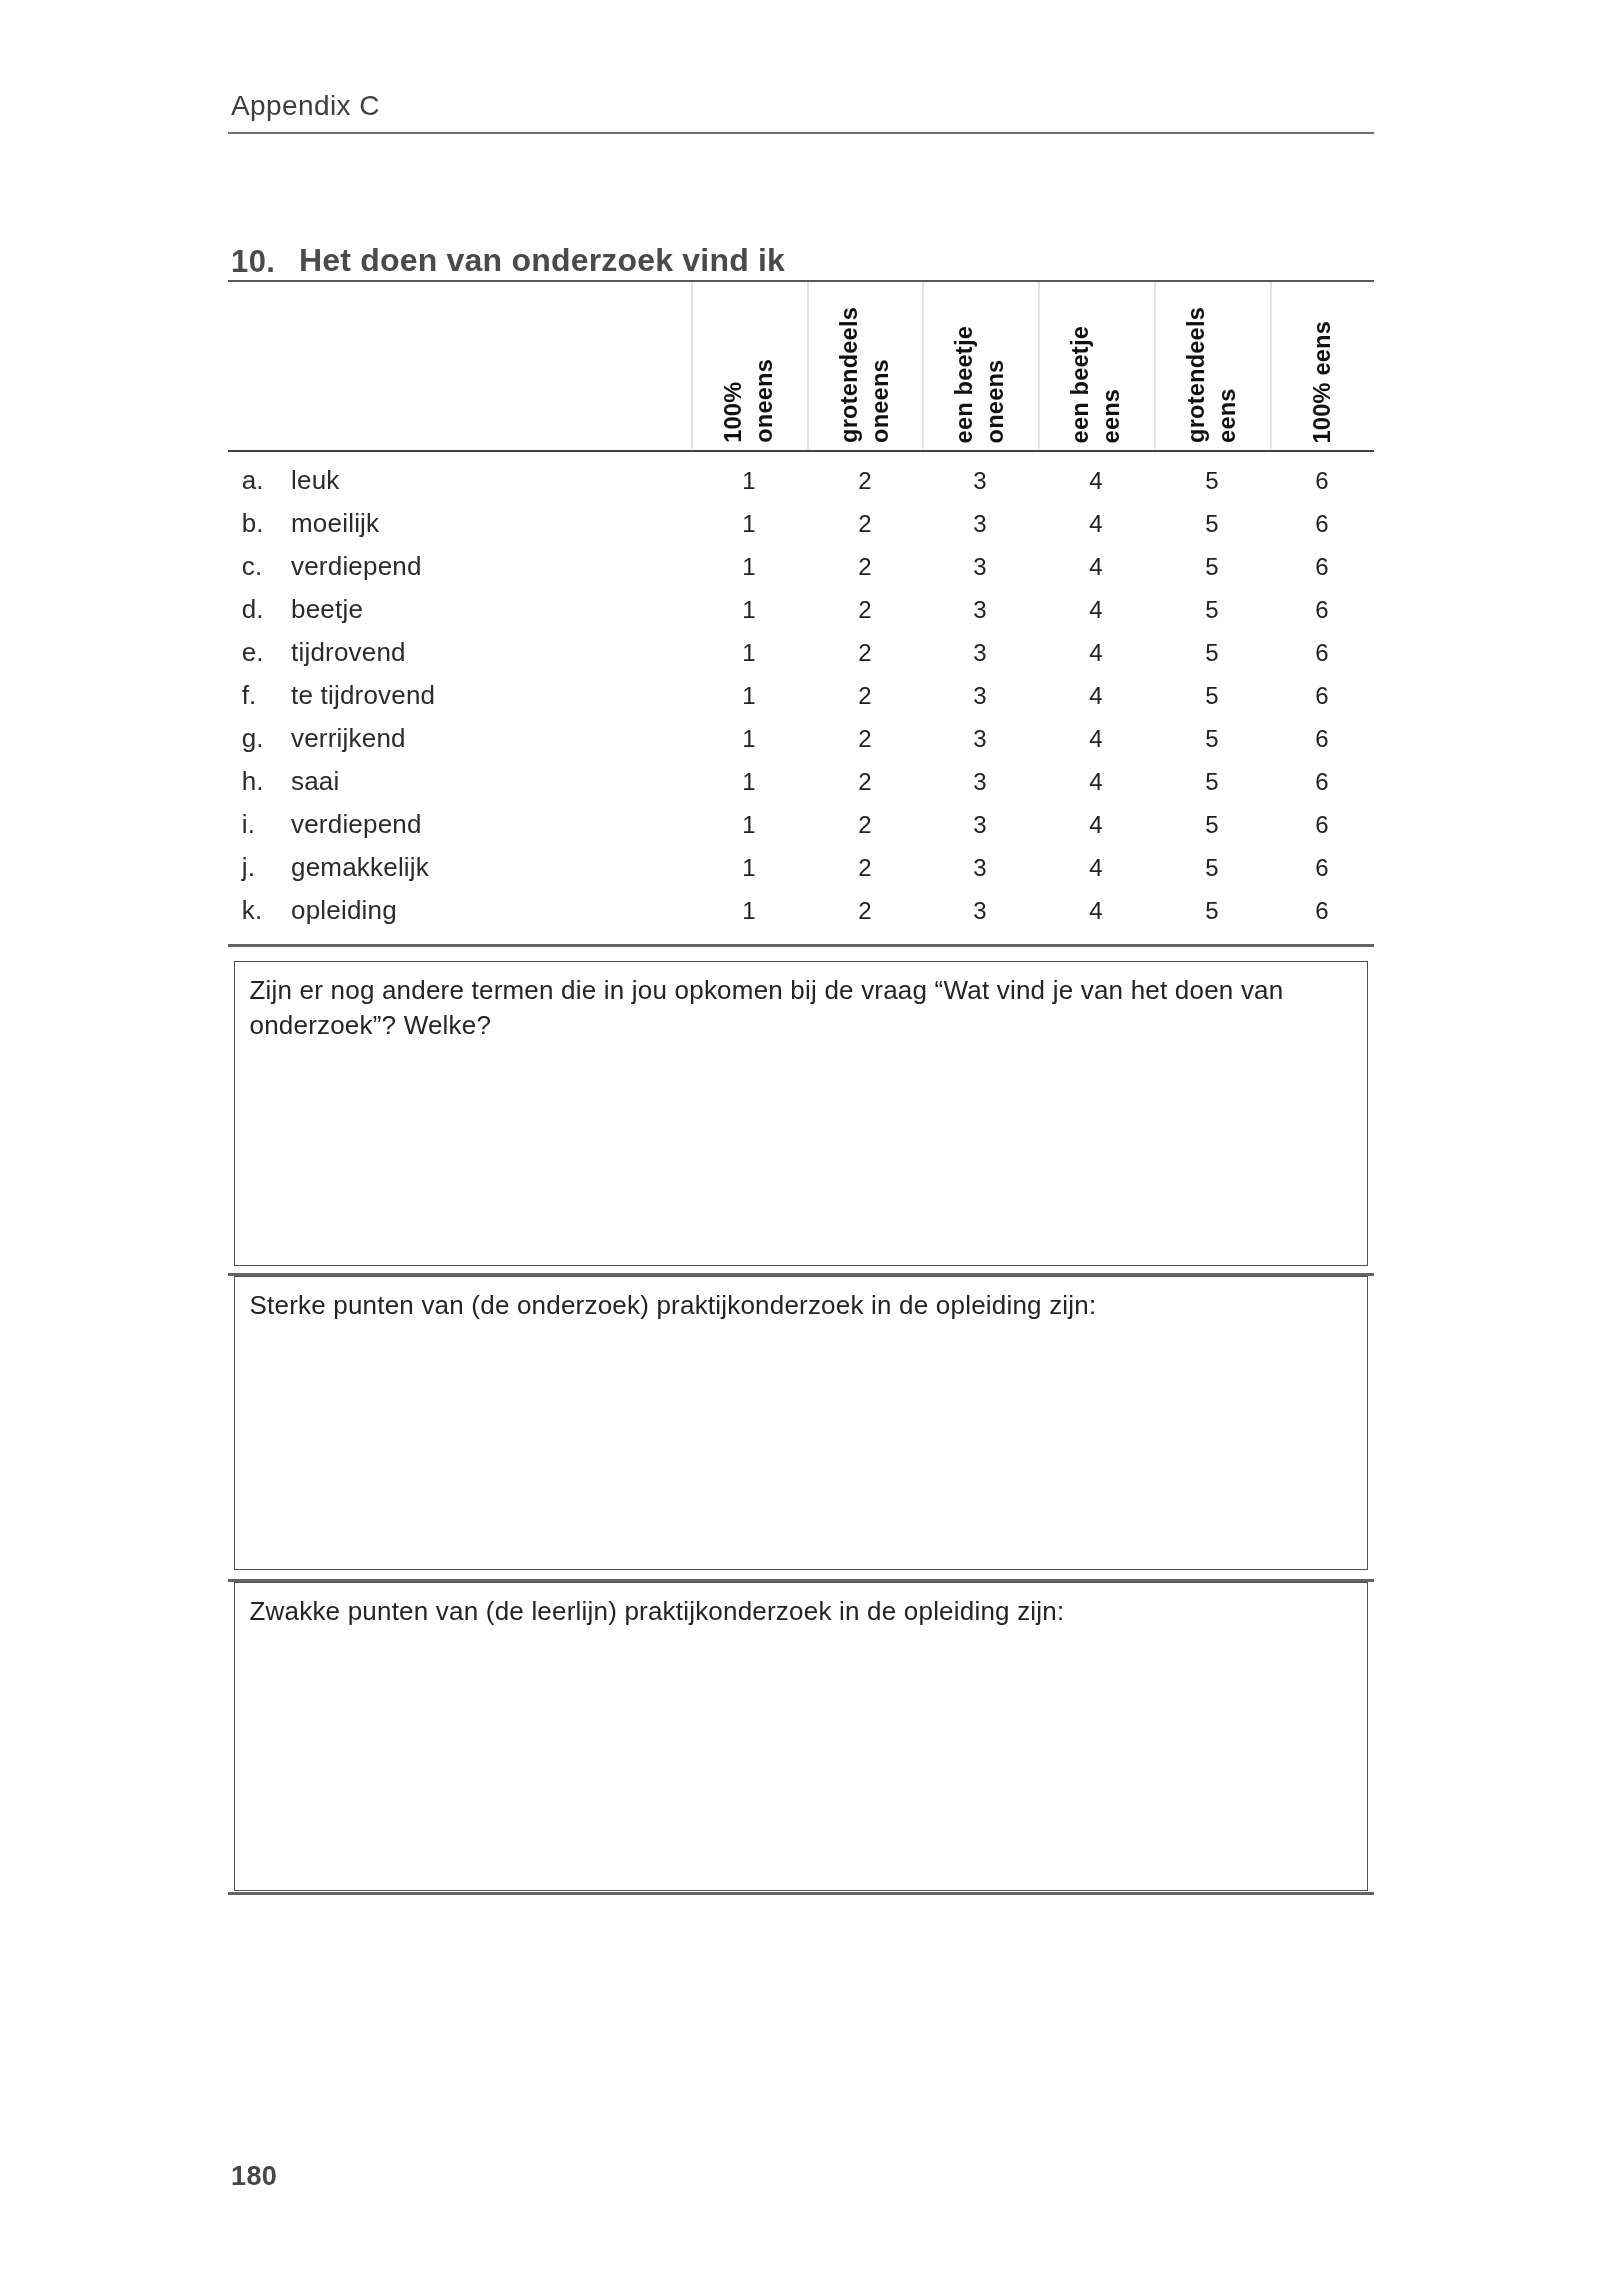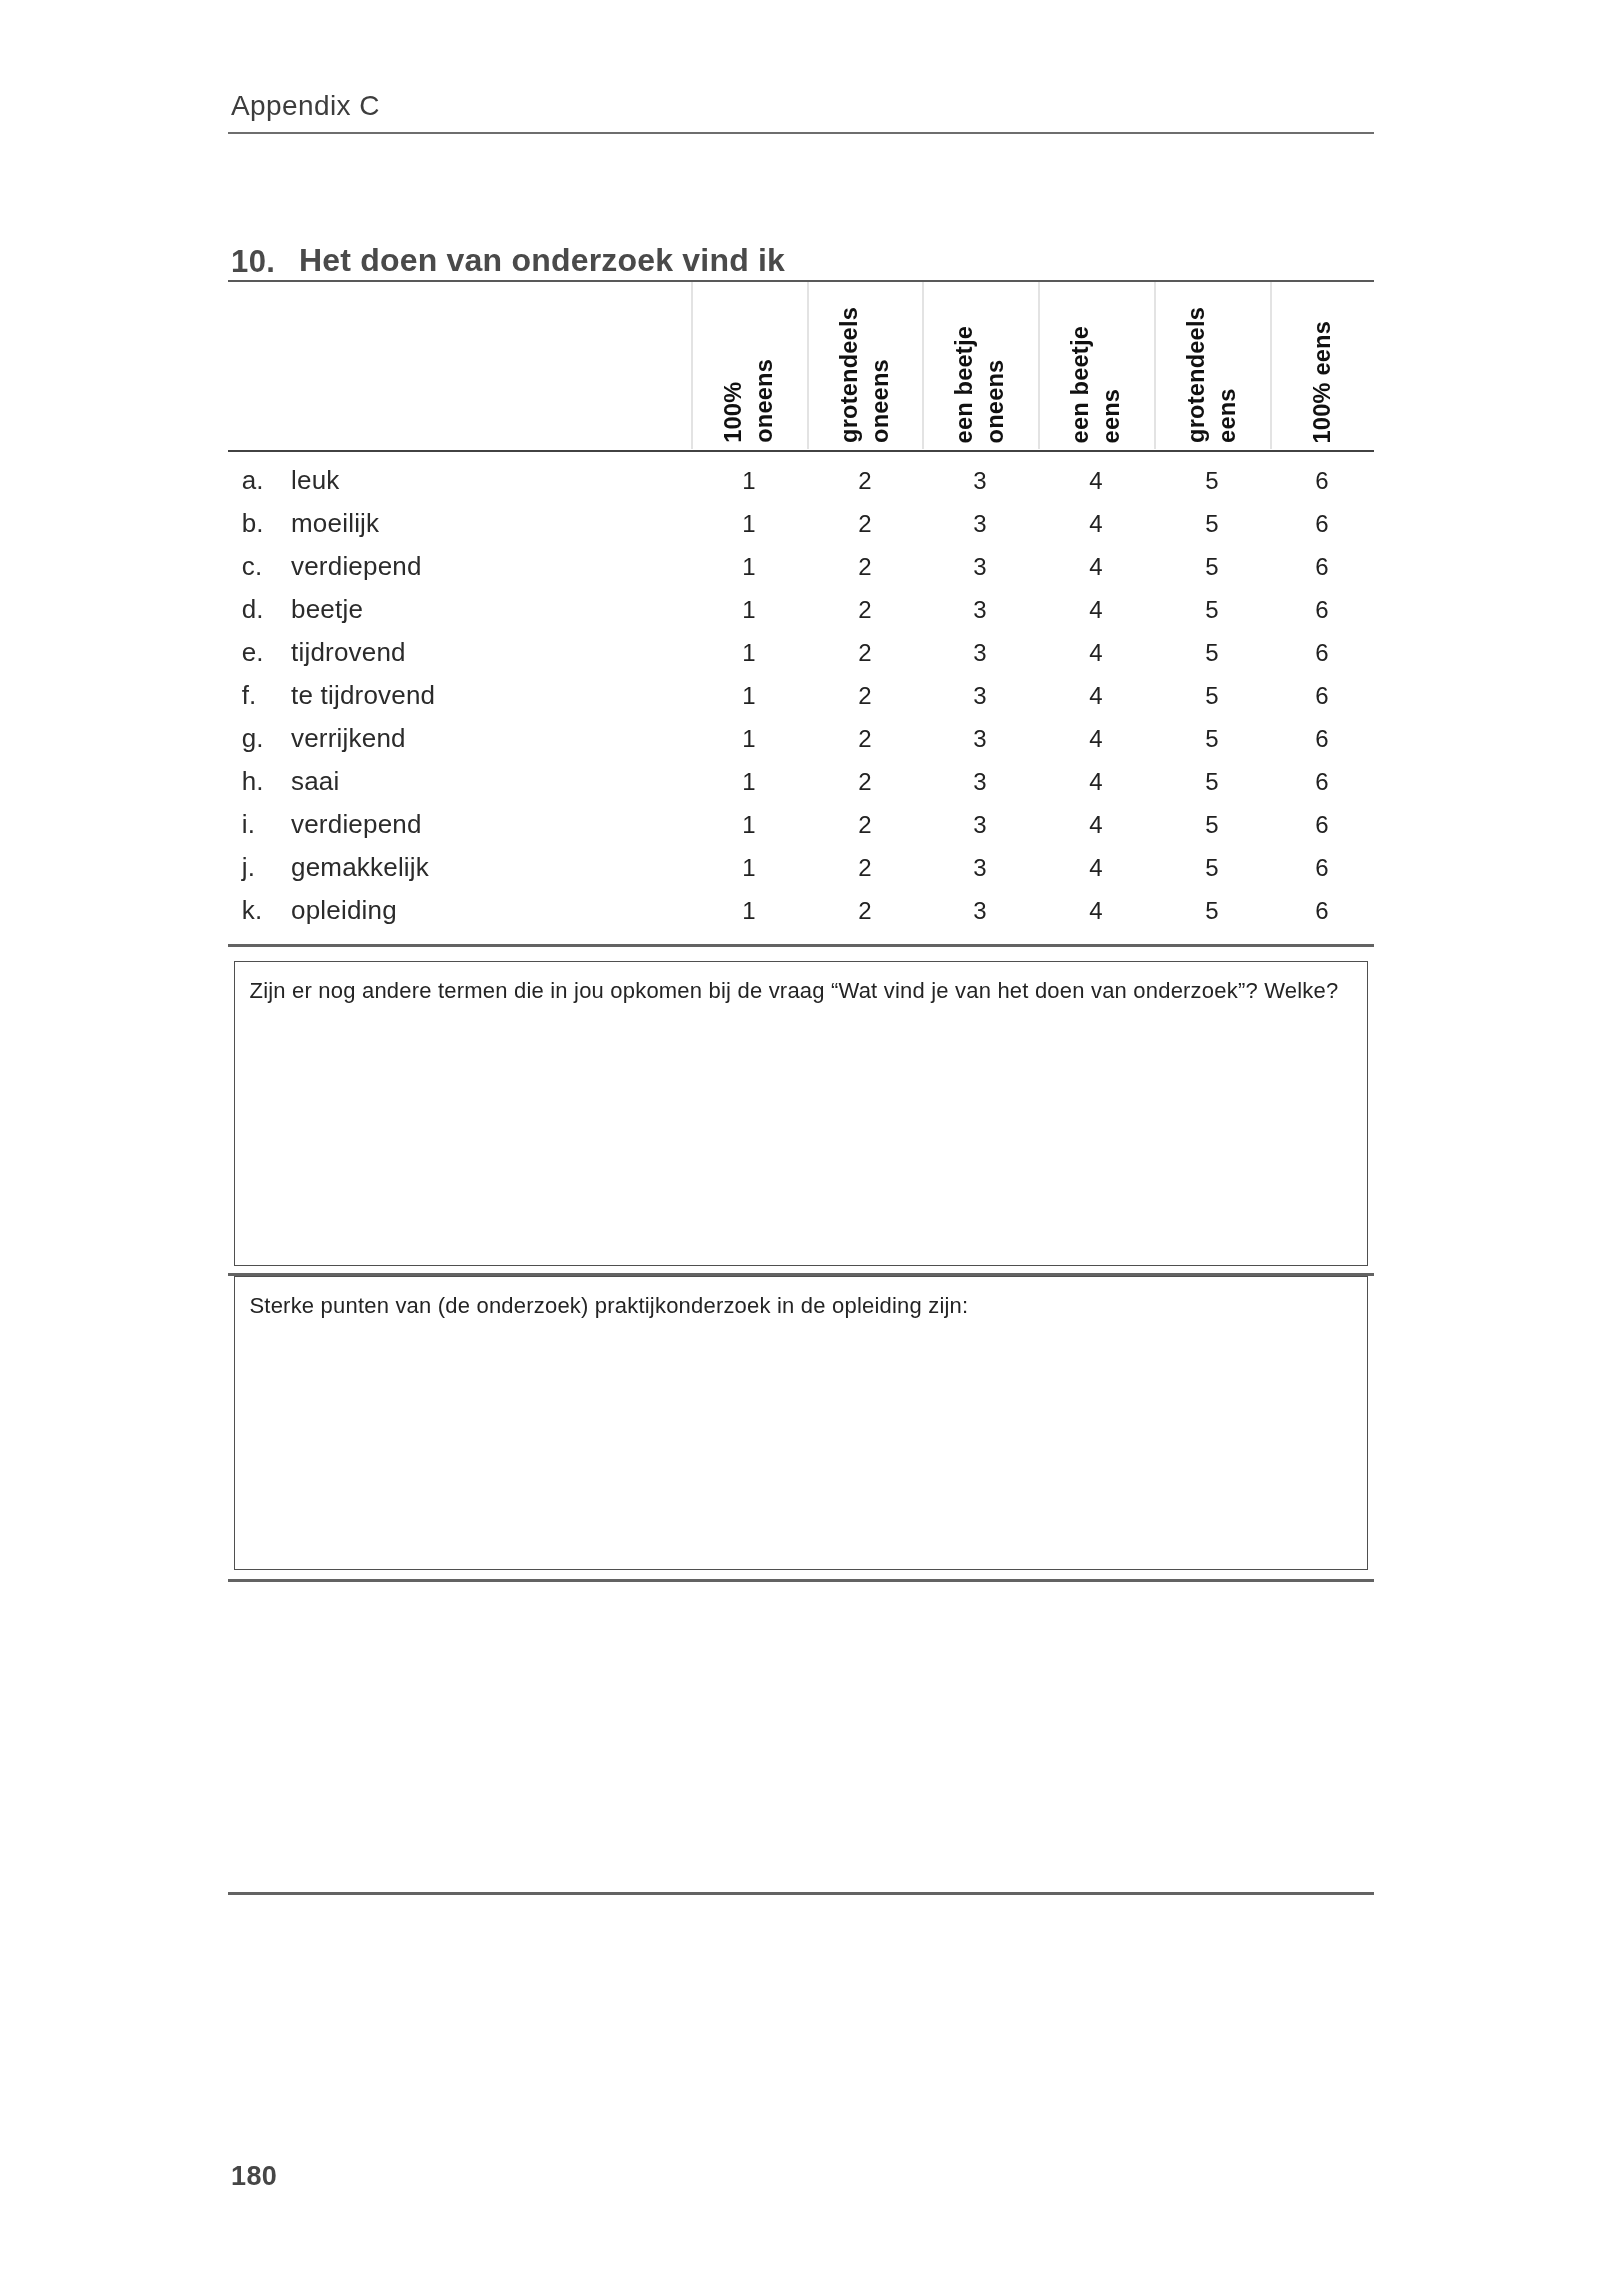--- a/index.html
+++ b/index.html
@@ -70,21 +70,21 @@
   
   .thick-rule{
     position:absolute;left:228px;width:1146px;height:3px;background:#636363;
   }
   .answer-box{
     position:absolute;left:234px;width:1134px;
     border:1.5px solid #4f4f4f;background:#ffffff;box-sizing:border-box;
   }
   .answer-box .prompt{
     padding:10.7px 17px 0 14.5px;
-    font-size:22px;line-height:35px;color:#242424;letter-spacing:0.2px;
+    font-size:26px;line-height:35px;color:#242424;letter-spacing:0.2px;
   }
   
   .page-number{
     position:absolute;left:231px;top:2161px;
     font-size:27px;font-weight:600;color:#464646;letter-spacing:0.4px;
   }
 </style>
 </head>
 <body>
 
@@ -264,19 +264,22 @@
   </div>
 
   <div class="thick-rule" style="top:1273px"></div>
 
   <div class="answer-box" style="top:1276px;height:294px">
     <div class="prompt">Sterke punten van (de onderzoek) praktijkonderzoek in de opleiding zijn:</div>
   </div>
 
   <div class="thick-rule" style="top:1579px"></div>
 
+  <div class="answer-box" style="top:1582px;height:309px">
+    <div class="prompt">Zwakke punten van (de leerlijn) praktijkonderzoek in de opleiding zijn:</div>
+  </div>
 
   <div class="thick-rule" style="top:1892px"></div>
 
   <div class="page-number">180</div>
 
 </div>
 
 
 </body></html>

